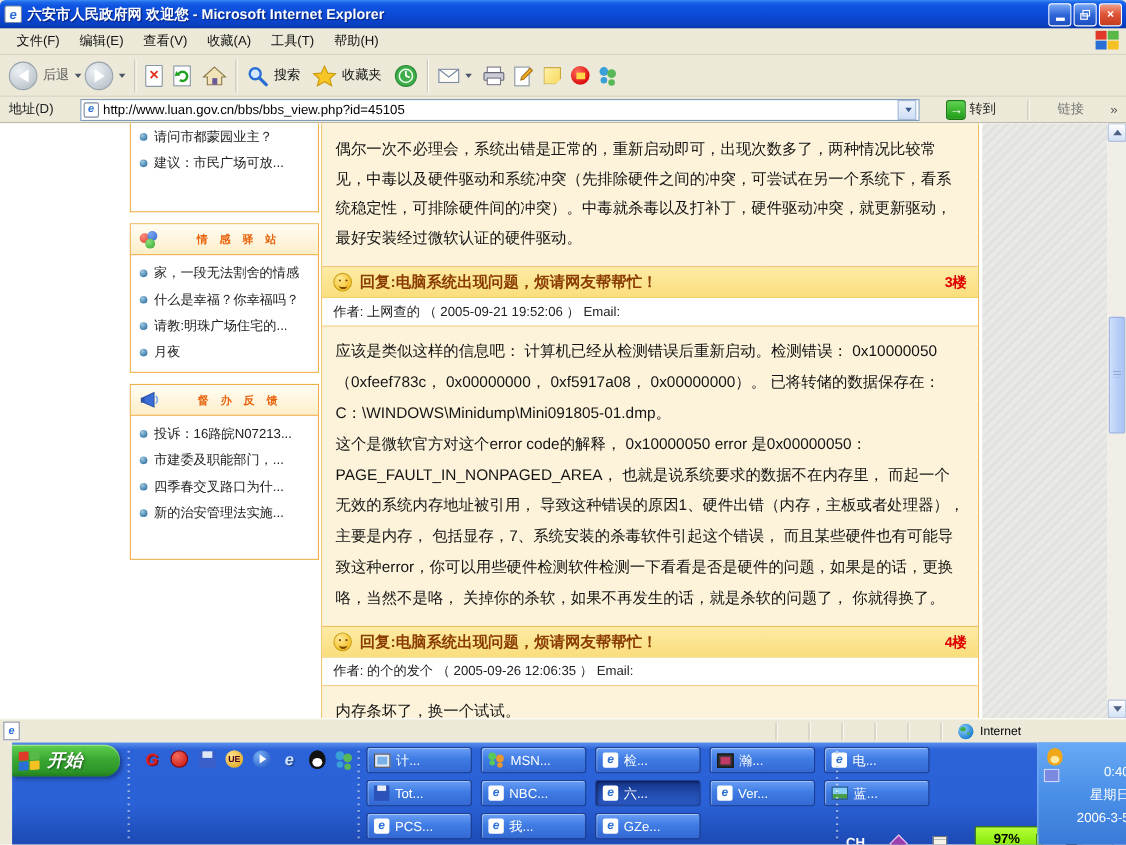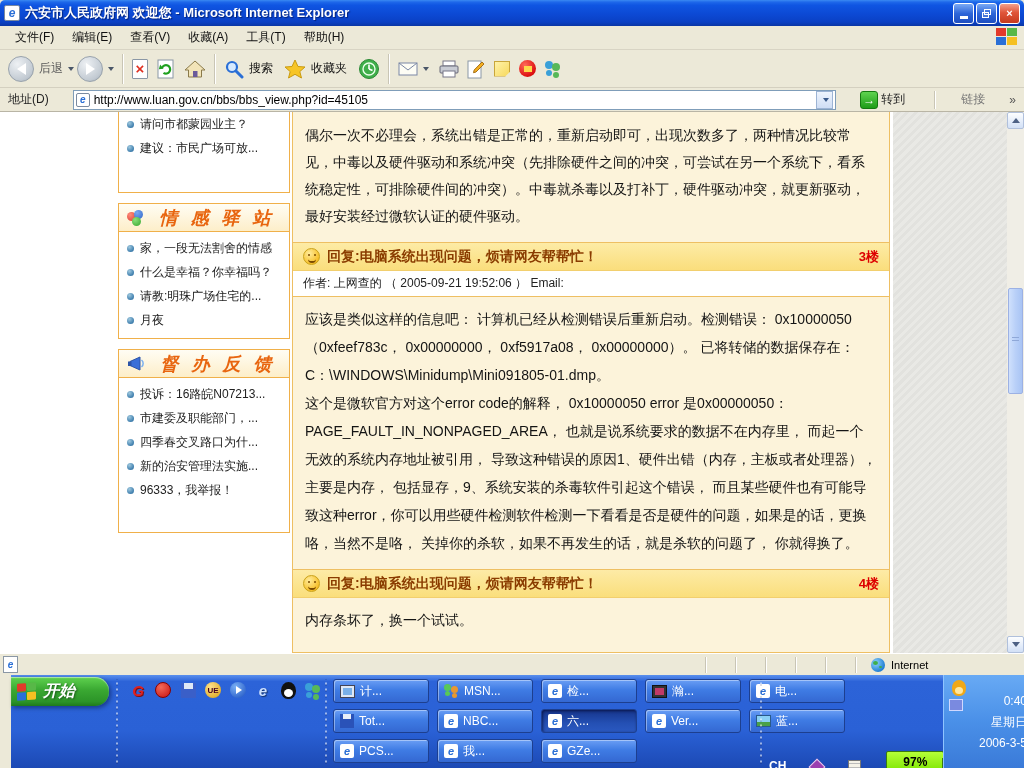--- a/index.html
+++ b/index.html
@@ -86,21 +86,21 @@
     background:linear-gradient(90deg,#cfe0fc,#b9d0f8 50%,#a9c4f4); }
   .sc-thumb::after { content:""; position:absolute; left:3px; right:3px; top:48px; height:6px;
     background:repeating-linear-gradient(180deg,#8fa8d8 0 1px,transparent 1px 3px); }
 
   
   .sidebar { position:absolute; left:118px; top:0; width:172px;text-align:right; }
   .sbox { background:#fff; border:1px solid #f0b04a; margin-bottom:10px; padding-bottom:6px; }
   .sbox.cut-top { border-top:none; }
   .sbox-header { height:28px; display:flex; align-items:center; gap:8px; padding:0 8px;
     background:linear-gradient(180deg,#fffdf4,#fdeec9); border-bottom:1px solid #f0b04a; }
-  .sbox-title { color:#e8650f; font-weight:bold; font-size:18px; letter-spacing:4px; margin:0 auto;font-style:italic; }
+  .sbox-title { color:#e8650f; font-weight:bold; font-size:10px; letter-spacing:4px; margin:0 auto; }
   .balls { position:relative; width:18px; height:16px; }
   .balls span { position:absolute; width:9px; height:9px; border-radius:50%; }
   .balls .r { left:0; top:2px; background:radial-gradient(circle at 35% 30%,#ff8a7a,#d83c2f); }
   .balls .b { left:7px; top:0; background:radial-gradient(circle at 35% 30%,#7aa8f2,#2f66c8); }
   .balls .g { left:5px; top:7px; background:radial-gradient(circle at 35% 30%,#8ae07a,#35a52f); }
   .s-item { display:flex; align-items:center; gap:6px; padding:4px 6px 3px 8px; font-size:12px; color:#222; white-space:nowrap; overflow:hidden; }
   .bullet { flex:0 0 auto; width:7px; height:7px; border-radius:50%; background:radial-gradient(circle at 35% 30%,#9fc8de,#3f7fae 70%,#2a5f8a); }
 
   
   .main-panel { position:absolute; left:292px; top:0; width:598px; background:#fcf3da;
@@ -417,48 +417,45 @@
               <span>市建委及职能部门，...</span>
             </div>
           <div class="s-item">
               <span class="bullet"></span>
               <span>四季春交叉路口为什...</span>
             </div>
           <div class="s-item">
               <span class="bullet"></span>
               <span>新的治安管理法实施...</span>
             </div>
-          <div class="s-item">
-              <span class="bullet"></span>
-              <span>96333，我举报！</span>
-            </div>
           <div style="height:24px"></div>
         </div>
       </div>
     </div>
 
     <div class="main-panel">
       <div class="sec-top">偶尔一次不必理会，系统出错是正常的，重新启动即可，出现次数多了，两种情况比较常见，中毒以及硬件驱动和系统冲突（先排除硬件之间的冲突，可尝试在另一个系统下，看系统稳定性，可排除硬件间的冲突）。中毒就杀毒以及打补丁，硬件驱动冲突，就更新驱动，最好安装经过微软认证的硬件驱动。</div>
 
       <div class="reply-header">
         <div class="smiley"></div>
         <span class="reply-title">回复:电脑系统出现问题，烦请网友帮帮忙！</span>
         <span class="floor">3楼</span>
       </div>
       <div class="author-row">作者: 上网查的 （ 2005-09-21 19:52:06 ） Email:</div>
       <div class="reply-body">
         <p>应该是类似这样的信息吧：  计算机已经从检测错误后重新启动。检测错误：  0x10000050（0xfeef783c， 0x00000000， 0xf5917a08， 0x00000000）。 已将转储的数据保存在：  C：\WINDOWS\Minidump\Mini091805-01.dmp。</p>
-        <p>这个是微软官方对这个error code的解释， 0x10000050 error 是0x00000050：  PAGE_FAULT_IN_NONPAGED_AREA，  也就是说系统要求的数据不在内存里，  而起一个无效的系统内存地址被引用，  导致这种错误的原因1、硬件出错（内存，主板或者处理器），主要是内存， 包括显存，9、系统安装的杀毒软件引起这个错误，  而且某些硬件也有可能导致这种error，你可以用些硬件检测软件检测一下看看是否是硬件的问题，如果是的话，更换咯，当然不是咯，  关掉你的杀软，如果不再发生的话，就是杀软的问题了，  你就得换了。</p>
+        <p>这个是微软官方对这个error code的解释， 0x10000050 error 是0x00000050：  PAGE_FAULT_IN_NONPAGED_AREA，  也就是说系统要求的数据不在内存里，  而起一个无效的系统内存地址被引用，  导致这种错误的原因1、硬件出错（内存，主板或者处理器），主要是内存， 包括显存，7、系统安装的杀毒软件引起这个错误，  而且某些硬件也有可能导致这种error，你可以用些硬件检测软件检测一下看看是否是硬件的问题，如果是的话，更换咯，当然不是咯，  关掉你的杀软，如果不再发生的话，就是杀软的问题了，  你就得换了。</p>
       </div>
 
       <div class="reply-header">
         <div class="smiley"></div>
         <span class="reply-title">回复:电脑系统出现问题，烦请网友帮帮忙！</span>
         <span class="floor">4楼</span>
       </div>
+      <div class="author-row">作者: 的个的发个 （ 2005-09-26 12:06:35 ） Email:</div>
       <div class="reply-body last" style="padding-bottom:18px">
         <p>内存条坏了，换一个试试。</p>
       </div>
     </div>
 
     <div class="vscroll">
       <div class="sc-btn up">
           <div class="sc-arrow-up"></div>
         </div>
       <div class="sc-thumb"></div>

